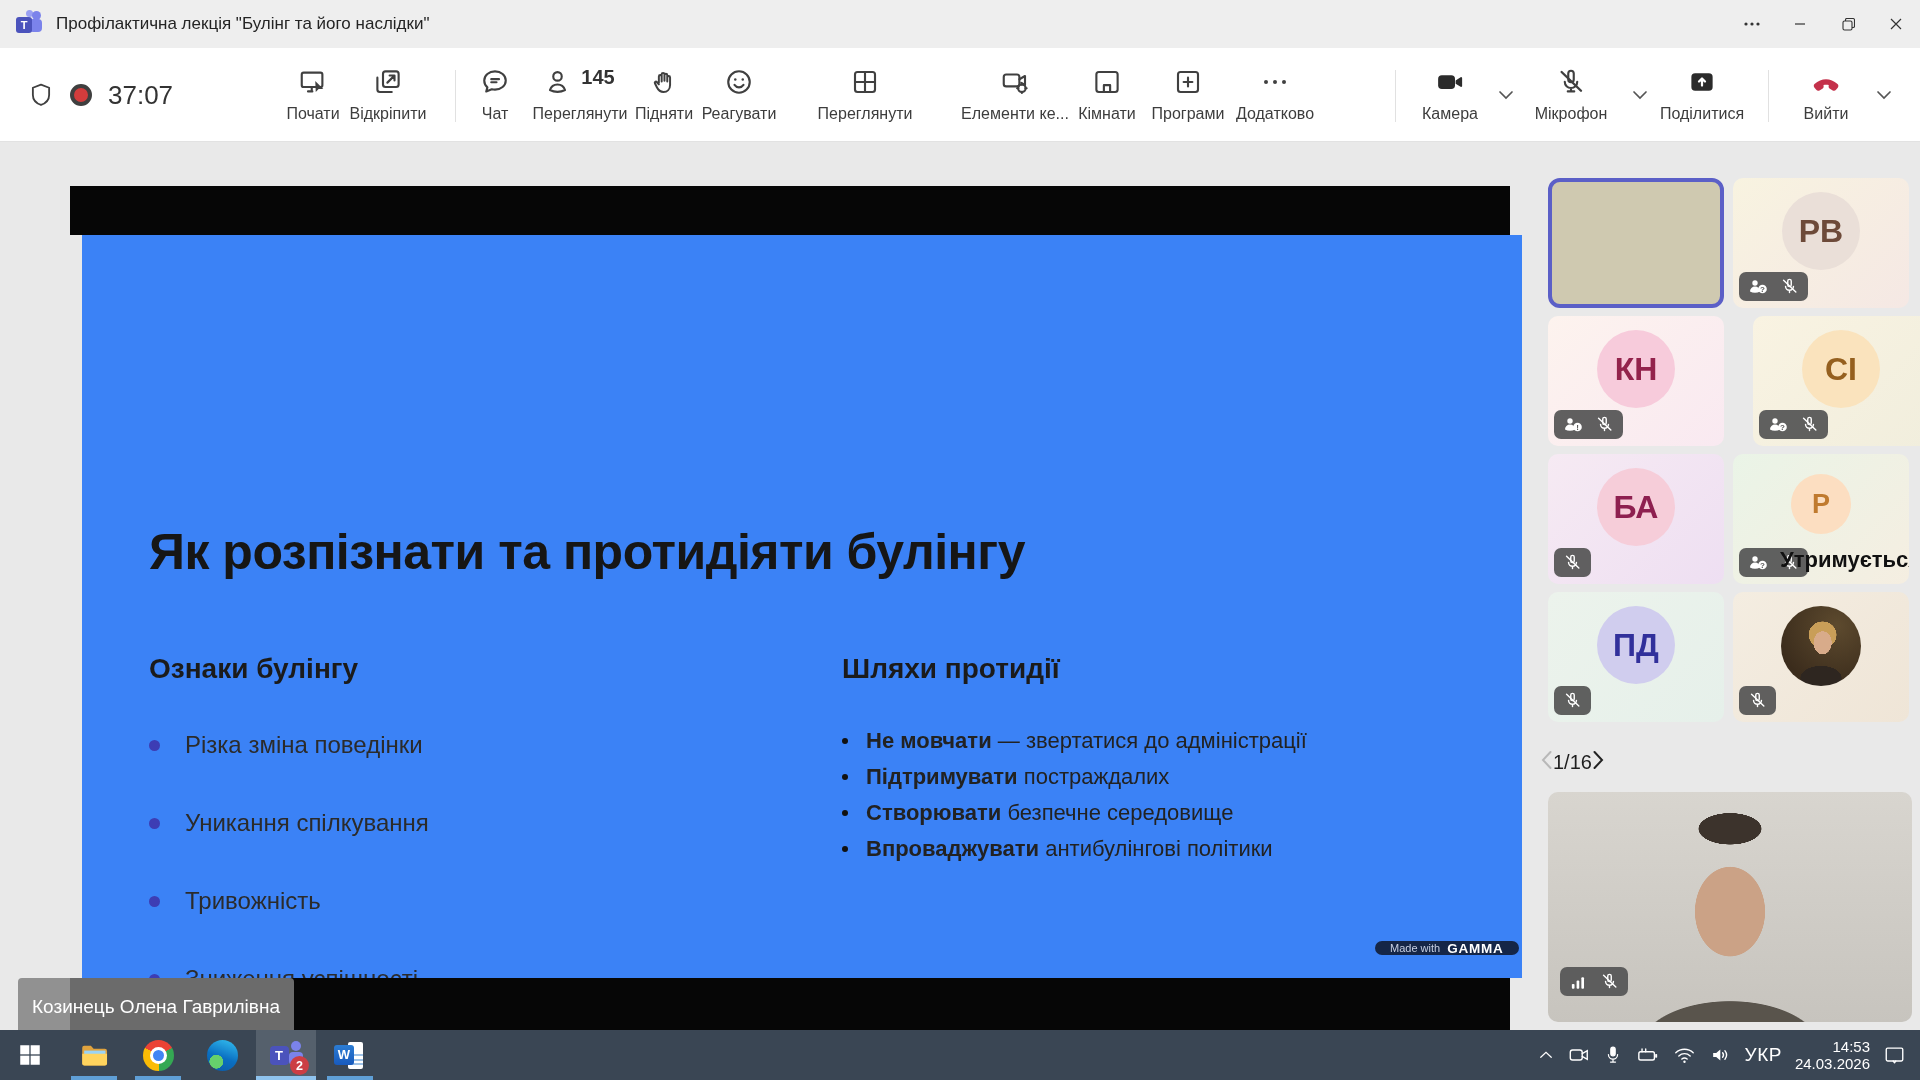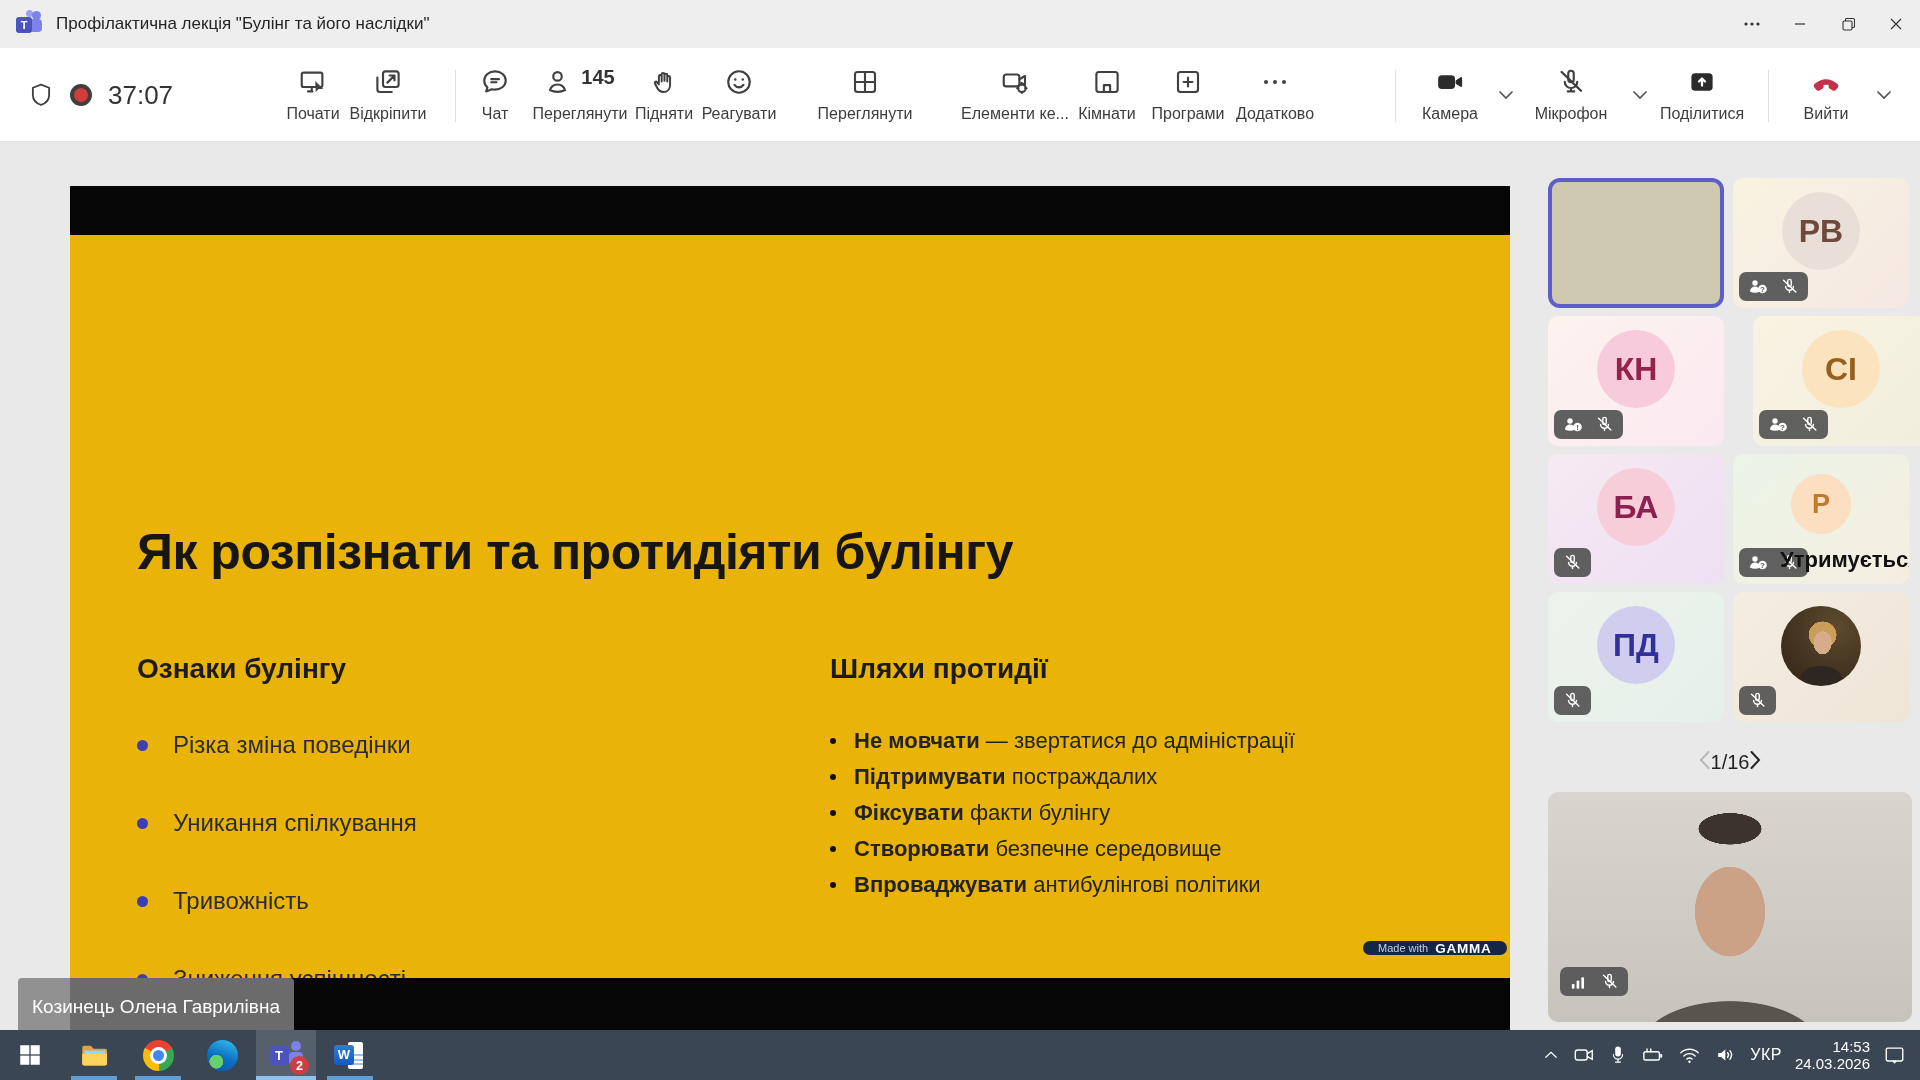--- a/index.html
+++ b/index.html
@@ -34,21 +34,21 @@
   .tdiv{position:absolute;top:22px;width:1px;height:52px;background:#e1e1e1;}
   .cnt{font-size:20px;font-weight:700;color:#333;margin-left:6px;position:relative;top:-5px;}
   .chev{position:absolute;top:38px;transform:translateX(-50%);}
   .ic{stroke:#404040;fill:none;stroke-width:1.7;stroke-linecap:round;stroke-linejoin:round;}
   .leave-lbl{color:#3d3d3d;}
 
   
   .main{position:absolute;left:0;top:142px;right:0;bottom:50px;background:#e9e9e9;}
   .stage{position:absolute;left:70px;top:0;width:1440px;bottom:0;}
   .bar-top{position:absolute;left:0;top:44px;width:100%;height:49px;background:#060606;}
-  .slide{position:absolute;left:0;top:93px;width:100%;height:743px;background:#eab308;}
+  .slide{position:absolute;left:12px;top:93px;width:100%;height:743px;background:#3b82f6;}
   .bar-bottom{position:absolute;left:0;top:836px;width:100%;bottom:0;background:#060606;}
   .slide-title{position:absolute;left:67px;top:288px;font-size:50px;font-weight:600;color:#161616;
     letter-spacing:-.5px;}
   .col-head{position:absolute;font-size:28px;font-weight:700;color:#1b1b1b;top:418px;}
   .head-left{left:67px;} .head-right{left:760px;}
   .sbul{position:absolute;margin:0;padding:0;list-style:none;}
   .sbul-left{left:67px;top:495px;}
   .sbul-left li{display:flex;align-items:center;gap:25px;height:30px;margin-bottom:48px;
     font-size:24px;color:#2b2b2b;}
   .bdot{width:11px;height:11px;border-radius:50%;background:#3d3db4;flex:0 0 auto;}
@@ -90,21 +90,21 @@
   .speaker-video{position:absolute;inset:0;
     background:
       radial-gradient(ellipse 24px 28px at 51% 40%,#d8b094 60%,rgba(0,0,0,0) 61%),
       radial-gradient(ellipse 31px 32px at 51% 31%,#bd9760 60%,rgba(0,0,0,0) 61%),
       radial-gradient(ellipse 74px 50px at 50% 104%,#23272f 60%,rgba(0,0,0,0) 61%),
       linear-gradient(115deg,#ece6d2,#d4cdb6 55%,#c5beа6 100%),linear-gradient(115deg,#ece6d2,#d2cbb3);}
   .pill{position:absolute;left:6px;bottom:7px;background:rgba(86,86,86,.94);border-radius:7px;
     display:flex;align-items:center;gap:12px;padding:5px 9px;}
   .pill svg{display:block;}
   .hold-text{position:absolute;left:47px;top:93px;font-size:22px;font-weight:600;color:#111;white-space:nowrap;}
-  .pager{position:absolute;left:0;top:608px;width:100%;display:flex;align-items:center;justify-content:center;gap:0;}
+  .pager{position:absolute;left:0;top:608px;width:100%;display:flex;align-items:center;justify-content:flex-start;gap:0;}
   .pager-label{font-size:20px;font-weight:500;color:#1f1f1f;}
   .bottom-video{position:absolute;left:8px;top:650px;width:364px;height:230px;border-radius:10px;overflow:hidden;
     background:
       radial-gradient(ellipse 52px 26px at 50% 16%,#3c332c 60%,rgba(0,0,0,0) 61%),
       radial-gradient(ellipse 58px 74px at 50% 52%,#cba286 60%,rgba(0,0,0,0) 61%),
       radial-gradient(ellipse 150px 80px at 50% 112%,#59544c 60%,rgba(0,0,0,0) 61%),
       linear-gradient(180deg,#d8d5cf,#c7c4be);}
 
   
   .taskbar{position:absolute;left:0;bottom:0;right:0;height:50px;background:#3a4654;
@@ -128,21 +128,21 @@
     color:#fff;font-size:13px;font-weight:700;display:flex;align-items:center;justify-content:center;}
   .badge{position:absolute;right:7px;bottom:5px;width:19px;height:19px;border-radius:50%;background:#cc3e44;
     color:#fff;font-size:12.5px;font-weight:700;display:flex;align-items:center;justify-content:center;}
   .wd{position:relative;width:32px;height:31px;}
   .wd .page{position:absolute;right:3px;top:2px;width:15px;height:27px;background:#fff;border-radius:2px;
     background-image:linear-gradient(#fff 45%,#9ec3e8 45% 52%,#fff 52% 62%,#9ec3e8 62% 69%,#fff 69% 79%,#9ec3e8 79% 86%,#fff 86%);}
   .wd .sq{position:absolute;left:0;top:5px;width:20px;height:20px;background:linear-gradient(180deg,#2b7cd3,#185abd);
     border-radius:3px;color:#fff;font-size:13px;font-weight:700;display:flex;align-items:center;justify-content:center;}
   .tray{margin-left:auto;display:flex;align-items:center;gap:13px;padding-right:14px;color:#fff;}
   .tray svg{display:block;}
-  .lang{font-size:16px;letter-spacing:.5px;text-align:right;}
+  .lang{font-size:19px;letter-spacing:.5px;text-align:right;}
   .clock{text-align:right;font-size:15px;line-height:17px;}
 </style>
 </head>
 <body>
 
 <div class="root">
 
   <header class="titlebar">
     <span class="tb-logo">
       <span class="p0"></span>
@@ -394,24 +394,20 @@
           <li>
               <span class="kdot"></span>
               <span><span class="rb-bold">Не мовчати</span><span class="rb-rest"> — звертатися до адміністрації</span></span>
             </li>
           <li>
               <span class="kdot"></span>
               <span><span class="rb-bold">Підтримувати</span><span class="rb-rest"> постраждалих</span></span>
             </li>
           <li>
               <span class="kdot"></span>
-              <span><span class="rb-bold">Фіксувати</span><span class="rb-rest"> факти булінгу</span></span>
-            </li>
-          <li>
-              <span class="kdot"></span>
               <span><span class="rb-bold">Створювати</span><span class="rb-rest"> безпечне середовище</span></span>
             </li>
           <li>
               <span class="kdot"></span>
               <span><span class="rb-bold">Впроваджувати</span><span class="rb-rest"> антибулінгові політики</span></span>
             </li>
         </ul>
         <div class="gamma">
           <span class="pre">Made with</span>
           <span class="brand">GAMMA</span>

